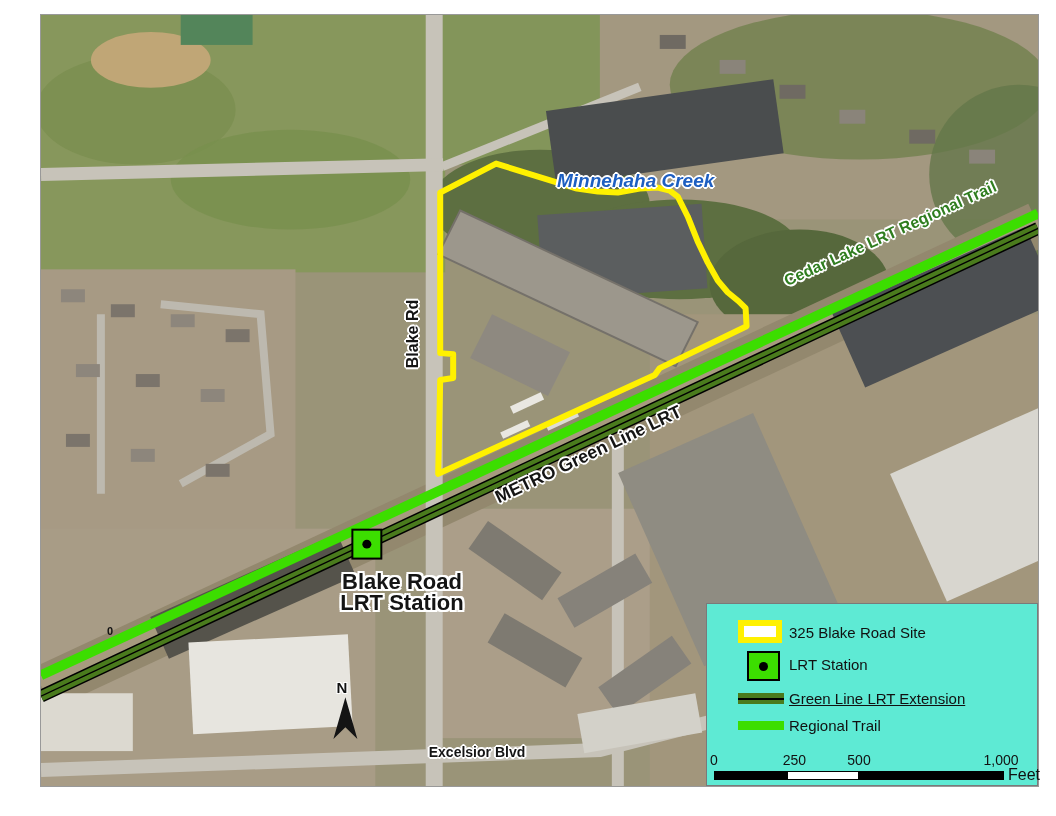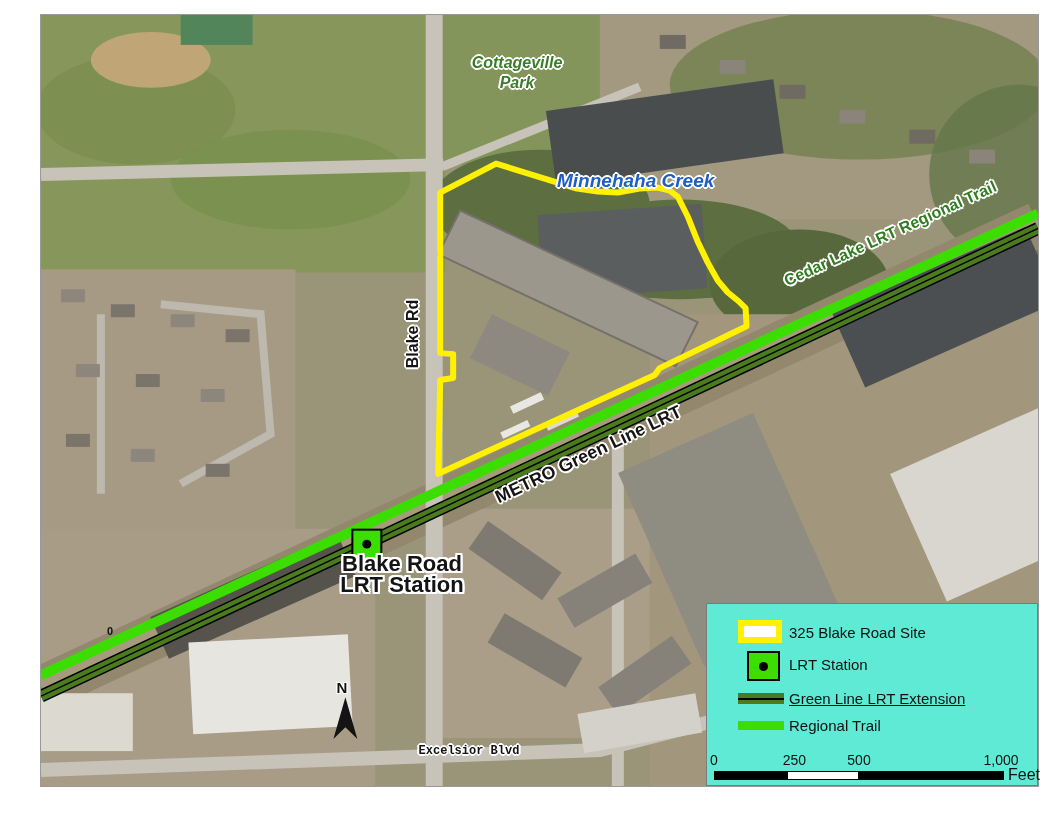--- a/index.html
+++ b/index.html
@@ -13,25 +13,25 @@
       -2px 0 0 #fff,2px 0 0 #fff,0 -2px 0 #fff,0 2px 0 #fff;}
   .lbl-park{left:400px;top:38px;width:152px;text-align:center;font-size:16px;font-style:italic;
     color:var(--park_label_green);line-height:20px;}
   .lbl-creek{left:516px;top:145px;font-size:19px;font-style:italic;color:var(--creek_blue);margin-top:10px;}
   .lbl-cedar{left:748px;top:257px;font-size:16px;color:var(--trail_label_green);
     transform:rotate(-24.5deg);transform-origin:0 100%;}
   .lbl-metro{left:460px;top:472px;font-size:18px;color:var(--label_black);
     transform:rotate(-25.5deg);transform-origin:0 100%;}
   .lbl-blake{left:312px;top:310px;width:120px;text-align:center;font-size:16px;
     color:var(--label_black);transform:rotate(-90deg);}
-  .lbl-station{left:270px;top:538px;width:182px;text-align:center;font-size:22px;
+  .lbl-station{left:270px;top:556px;width:182px;text-align:center;font-size:22px;
     line-height:21px;color:var(--label_black);
     text-shadow:-2px -2px 0 #fff,2px -2px 0 #fff,-2px 2px 0 #fff,2px 2px 0 #fff,
       -2px 0 0 #fff,2px 0 0 #fff,0 -2px 0 #fff,0 2px 0 #fff;}
-  .lbl-excelsior{left:355px;top:729px;width:146px;text-align:center;font-size:12px;color:var(--label_black);font-family:Liberation Mono, monospace;}
+  .lbl-excelsior{left:363px;top:729px;width:146px;text-align:center;font-size:14px;color:var(--label_black);}
   .lbl-north{left:290px;top:664px;width:22px;text-align:center;font-size:15px;color:#111;
     text-shadow:-1px -1px 0 #fff,1px 1px 0 #fff,-1px 1px 0 #fff,1px -1px 0 #fff;}
   .lbl-zero{left:66px;top:610px;font-size:11px;font-weight:bold;color:#111;text-shadow:none;}
   
   .legend{position:absolute;left:706px;top:603px;width:332px;height:183px;background:#5eead4;
     border:1px solid var(--legend_border,#7a7a7a);box-sizing:border-box;font-size:15px;color:#111;}
   .legend .item-label{position:absolute;left:82px;}
   .sw-site{position:absolute;left:31px;top:16px;width:32px;height:11px;background:#fff;
     border:6px solid var(--site_yellow);}
   .sw-station{position:absolute;left:40px;top:47px;width:29px;height:26px;
@@ -139,24 +139,20 @@
       <polygon points="456,149 537,174 558,177 578,178 600,174 618,173 630,176 638,182 648,202 658,227 668,248 678,266 688,278 699,287 706,294 707,312 620,354 615,361 398,460 400,366 413,364 413,340 400,339 400,178" fill="none" stroke-width="6" stroke-linejoin="round" style="stroke:var(--site_yellow)"></polygon>
 
       <g>
         <rect x="312" y="516" width="29" height="29" stroke="#000" stroke-width="2" style="fill:var(--trail_green)"></rect>
         <circle cx="326.5" cy="530.5" r="4.5" fill="#000"></circle>
       </g>
 
       <path d="M305,684 L293,726 L305,714 L317,726 Z" fill="#141414"></path>
     </svg>
 
-    <div class="lbl lbl-park">
-      <span>Cottageville</span><br>
-      <span>Park</span>
-    </div>
     <div class="lbl lbl-creek">Minnehaha Creek</div>
     <div class="lbl lbl-cedar">Cedar Lake LRT Regional Trail</div>
     <div class="lbl lbl-metro">METRO Green Line LRT</div>
     <div class="lbl lbl-blake">Blake Rd</div>
     <div class="lbl lbl-station">
       <span>Blake Road</span><br>
       <span>LRT Station</span>
     </div>
     <div class="lbl lbl-excelsior">Excelsior Blvd</div>
     <div class="lbl lbl-north">N</div>

